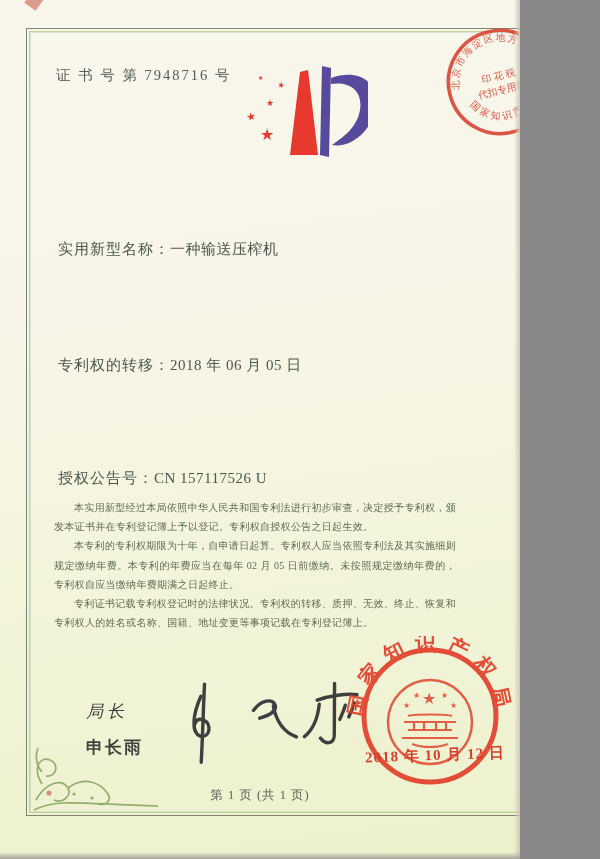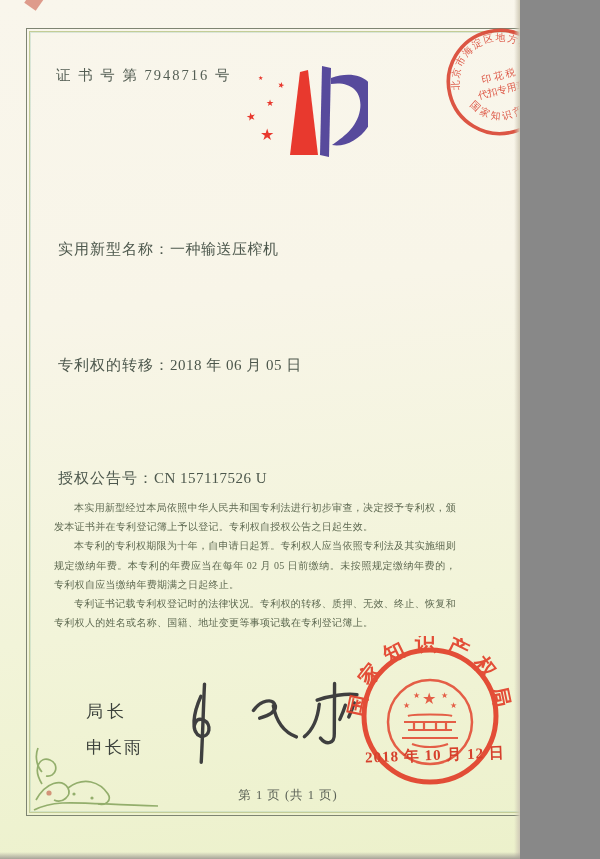--- a/index.html
+++ b/index.html
@@ -20,35 +20,35 @@
   .title{position:absolute;left:0;top:163px;width:100%;text-align:center;font-size:33px;font-weight:bold;color:#363b36;letter-spacing:9px;}
   
   .field-row{position:absolute;left:58px;right:58px;font-size:15px;color:#4c574c;white-space:nowrap;}
   .flabel{letter-spacing:1px;}
   .fvalue{letter-spacing:.5px;}
   .grant-row{display:flex;justify-content:space-between;}
   
   .body-text{position:absolute;left:54px;right:64px;top:498px;font-size:10px;line-height:1.92;color:#5f6a52;text-align:justify;letter-spacing:.3px;}
   .body-text p{margin:0;text-indent:2em;}
   
-  .sig-title{position:absolute;left:86px;top:700px;font-size:17px;color:#3c423c;letter-spacing:4px;}
-  .sig-name{position:absolute;left:86px;top:736px;font-size:17px;color:#3c423c;letter-spacing:2px;}
+  .sig-title{position:absolute;left:86px;top:700px;font-size:17px;color:#3c423c;letter-spacing:4px;font-style:italic;}
+  .sig-name{position:absolute;left:86px;top:736px;font-size:17px;color:#3c423c;letter-spacing:2px;font-weight:bold;}
   .sig-svg{position:absolute;left:150px;top:676px;transform:rotate(-2deg);}
   
   .seal-svg{position:absolute;left:342px;top:636px;opacity:.92;}
   .seal-date{position:absolute;left:345px;top:746px;width:180px;text-align:center;font-size:15px;font-weight:bold;color:#d6402c;letter-spacing:1px;transform:rotate(-2deg);}
   
   .tax-svg{position:absolute;left:436px;top:18px;opacity:.88;}
   
   .logo-svg{position:absolute;left:238px;top:58px;}
   
   .orn-bl{position:absolute;left:28px;top:724px;}
   .orn-r{position:absolute;left:546px;top:630px;}
   
-  .footer{position:absolute;left:0;top:787px;width:100%;text-align:center;font-size:12.5px;color:#5a6156;letter-spacing:1px;padding-left:28px;}
+  .footer{position:absolute;left:0;top:787px;width:100%;text-align:center;font-size:12.5px;color:#5a6156;letter-spacing:1px;}
 </style>
 </head>
 <body>
 
 <div id="page">
 
   <div id="frame">
     <div id="frame-inner"></div>
   </div>
 

